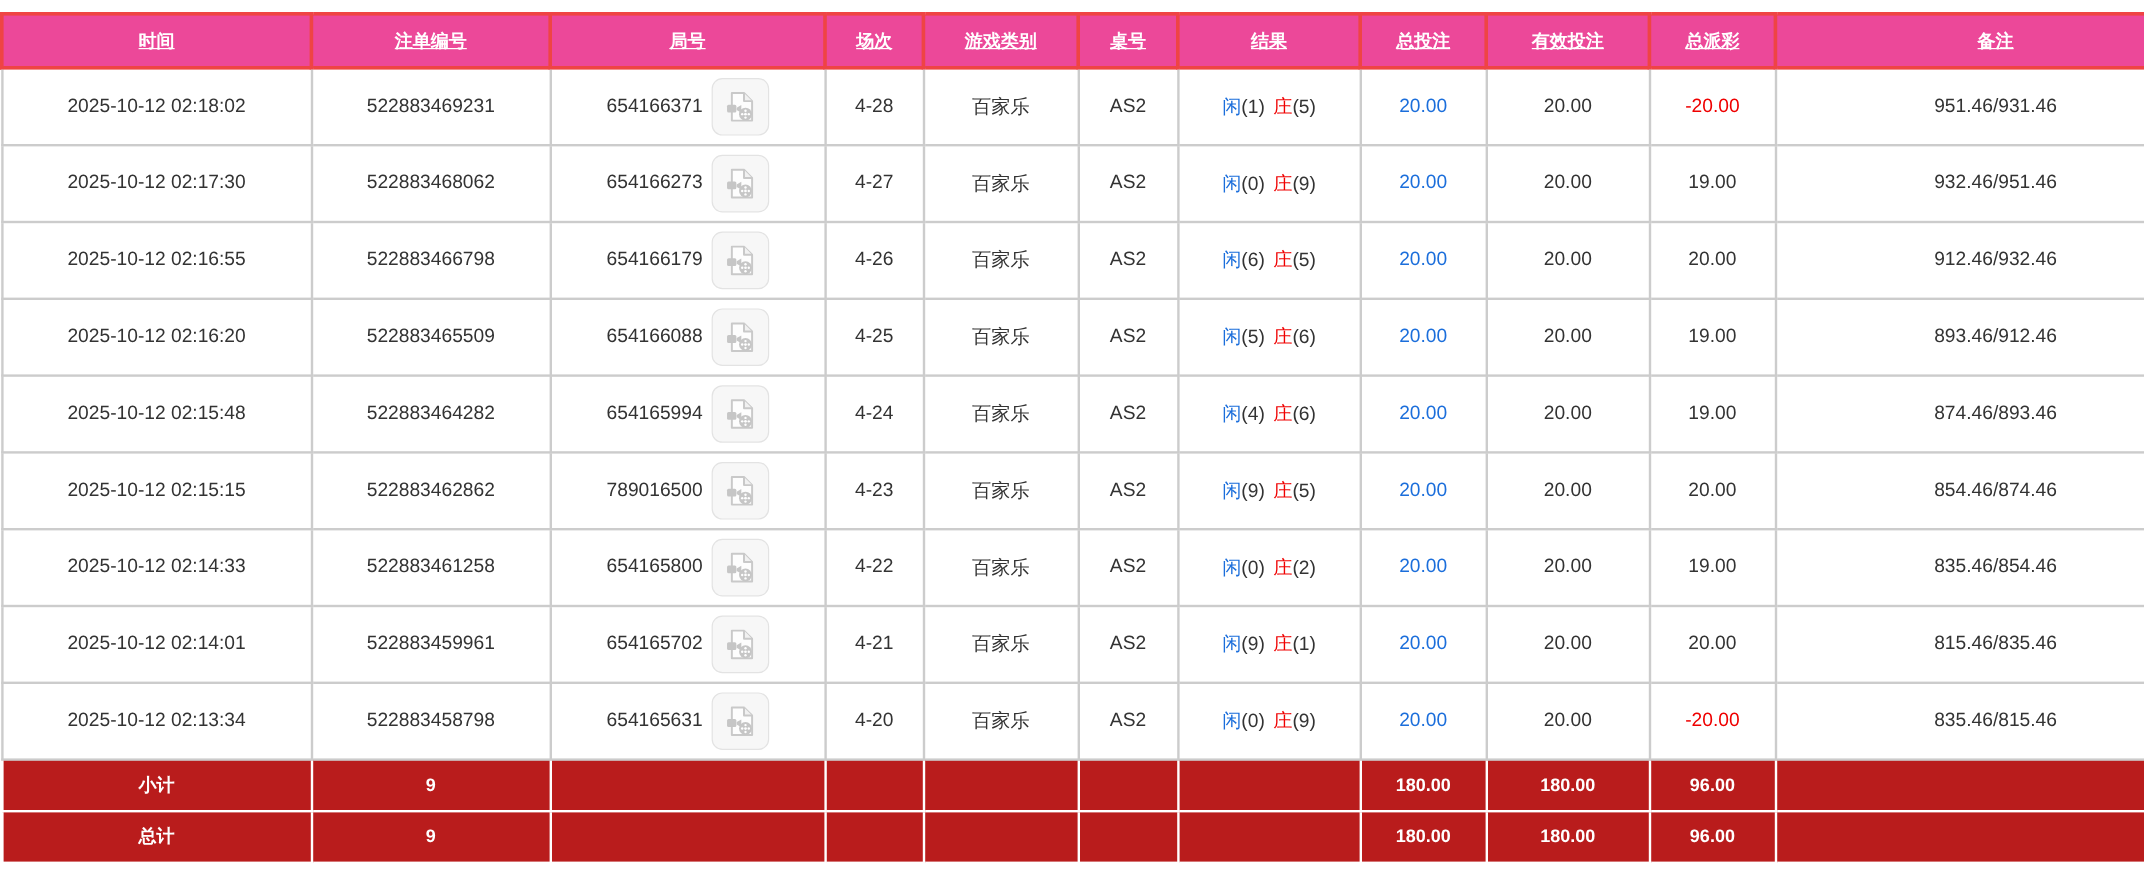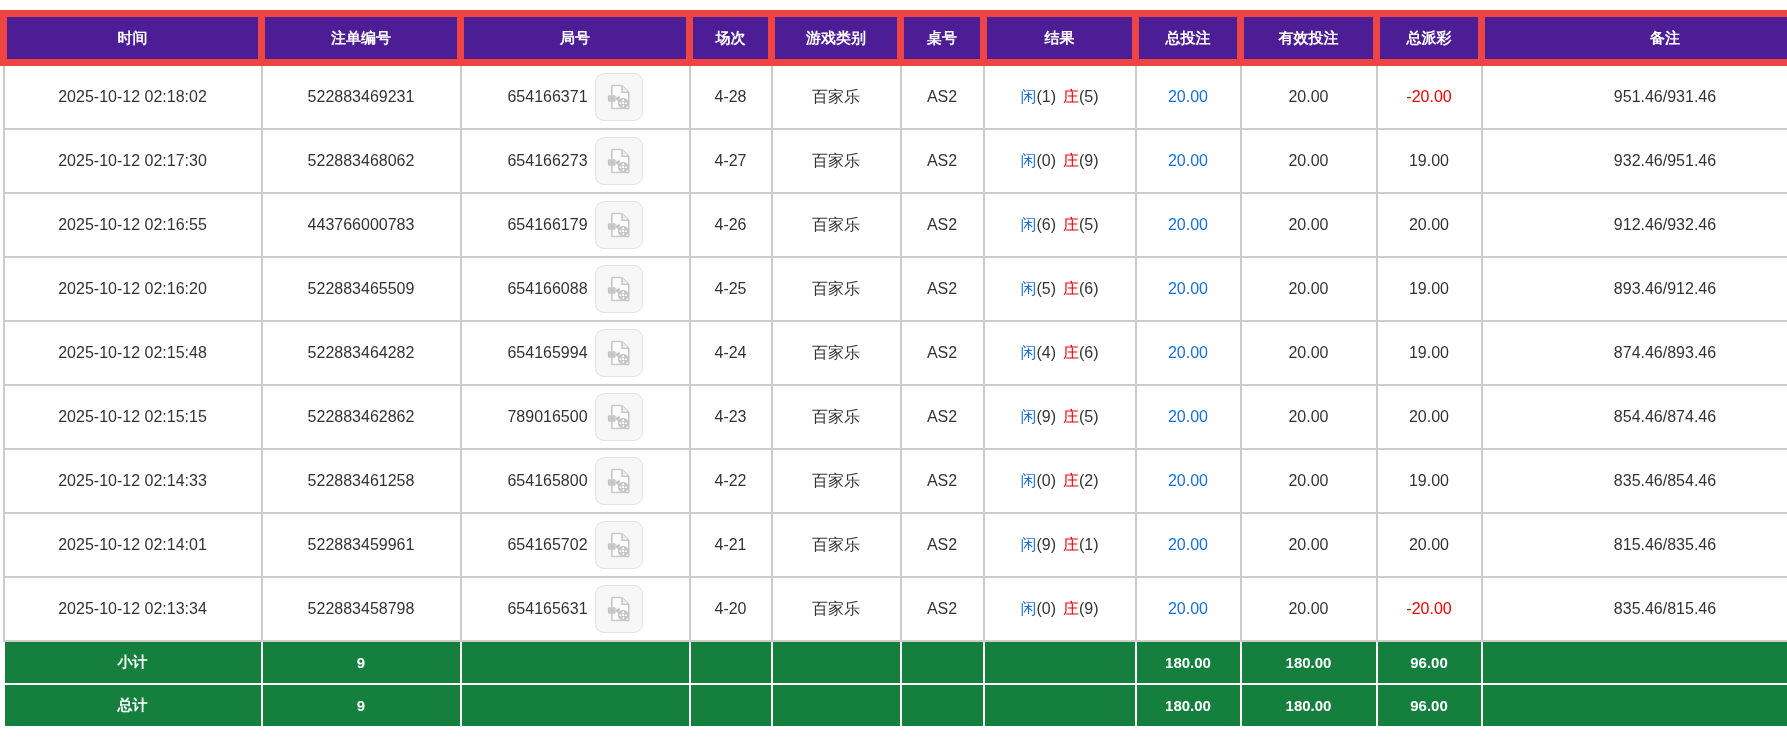--- a/index.html
+++ b/index.html
@@ -12,28 +12,29 @@
     width: 1787px; height: 741px; overflow: hidden; padding-top: 10px;
     box-sizing: border-box;
   }
   table.records {
     table-layout: fixed;
     width: 1845px;
     border-collapse: collapse;
   }
   
   thead th {
-    background: #4c1d95;
+    background: #ec4899;
     color: #ffffff;
     font-size: 15px;
     font-weight: bold;
     height: 42px;
-    border: 7px solid #ef4444;
+    border: 3px solid #ef4444;
     text-align: center;
     padding: 0;
+    text-decoration: underline;
   }
   
   tbody td {
     border: 2px solid #cccccc;
     height: 62px;
     text-align: center;
     vertical-align: middle;
     font-size: 16px;
     color: #333333;
     padding: 0;
@@ -53,21 +54,21 @@
     background: #f7f7f7;
     border: 1px solid #e3e3e3;
     border-radius: 9px;
     display: inline-flex; align-items: center; justify-content: center;
     cursor: pointer;
     padding: 0;
   }
   .video-btn svg { display: block; }
   
   tfoot td {
-    background: #15803d;
+    background: #b91c1c;
     color: #ffffff;
     font-size: 15px;
     font-weight: bold;
     text-align: center;
     height: 41px;
     border: 2px solid #ffffff;
     padding: 0;
   }
   
   col.c0 { width: 258px; }
@@ -183,21 +184,21 @@
       <span class="blue">闲</span><span class="result-num">(0)</span><span class="result-sep"></span><span class="red">庄</span><span class="result-num">(9)</span>
     </td>
     <td class="blue">20.00</td>
     <td>20.00</td>
     <td class="payout">19.00</td>
     <td>932.46/951.46</td>
   </tr>
 
   <tr>
     <td>2025-10-12 02:16:55</td>
-    <td>443766000783</td>
+    <td>522883466798</td>
     <td>
       <span class="round-wrap">
         <span>654166179</span>
         <button class="video-btn">
           <span>
             <svg width="30" height="30" viewBox="0 0 24 24">
               <path d="M6.3 2.8 H14.4 L19.8 8.2 V21.2 H6.3 Z" fill="#fdfdfd" stroke="#c9c9c9" stroke-width="1.3" stroke-linejoin="round"></path>
               <path d="M14.4 2.8 V8.2 H19.8" fill="#f1f1f1" stroke="#c9c9c9" stroke-width="1.3" stroke-linejoin="round"></path>
               <rect x="3.1" y="10.6" width="6.2" height="5.2" rx="1" fill="#c6c6c6"></rect>
               <path d="M9.5 12.6 L12.6 10.8 V16 L9.5 14.2 Z" fill="#c6c6c6"></path>

